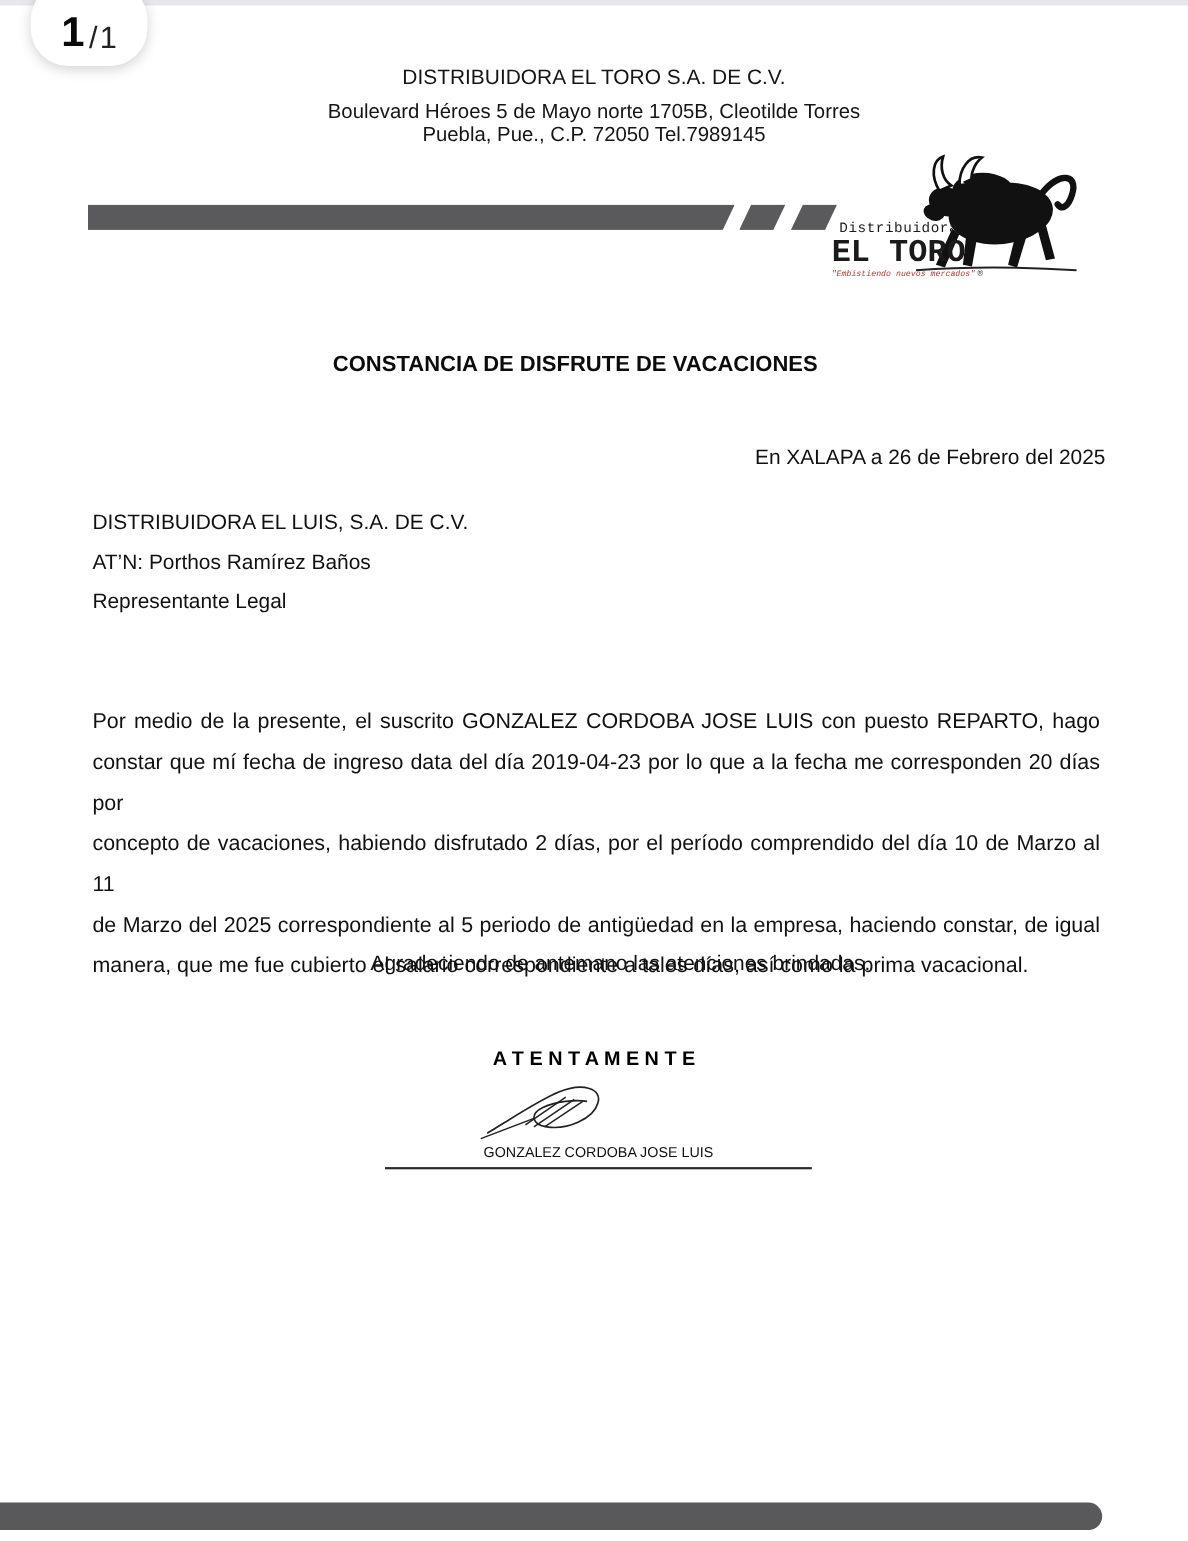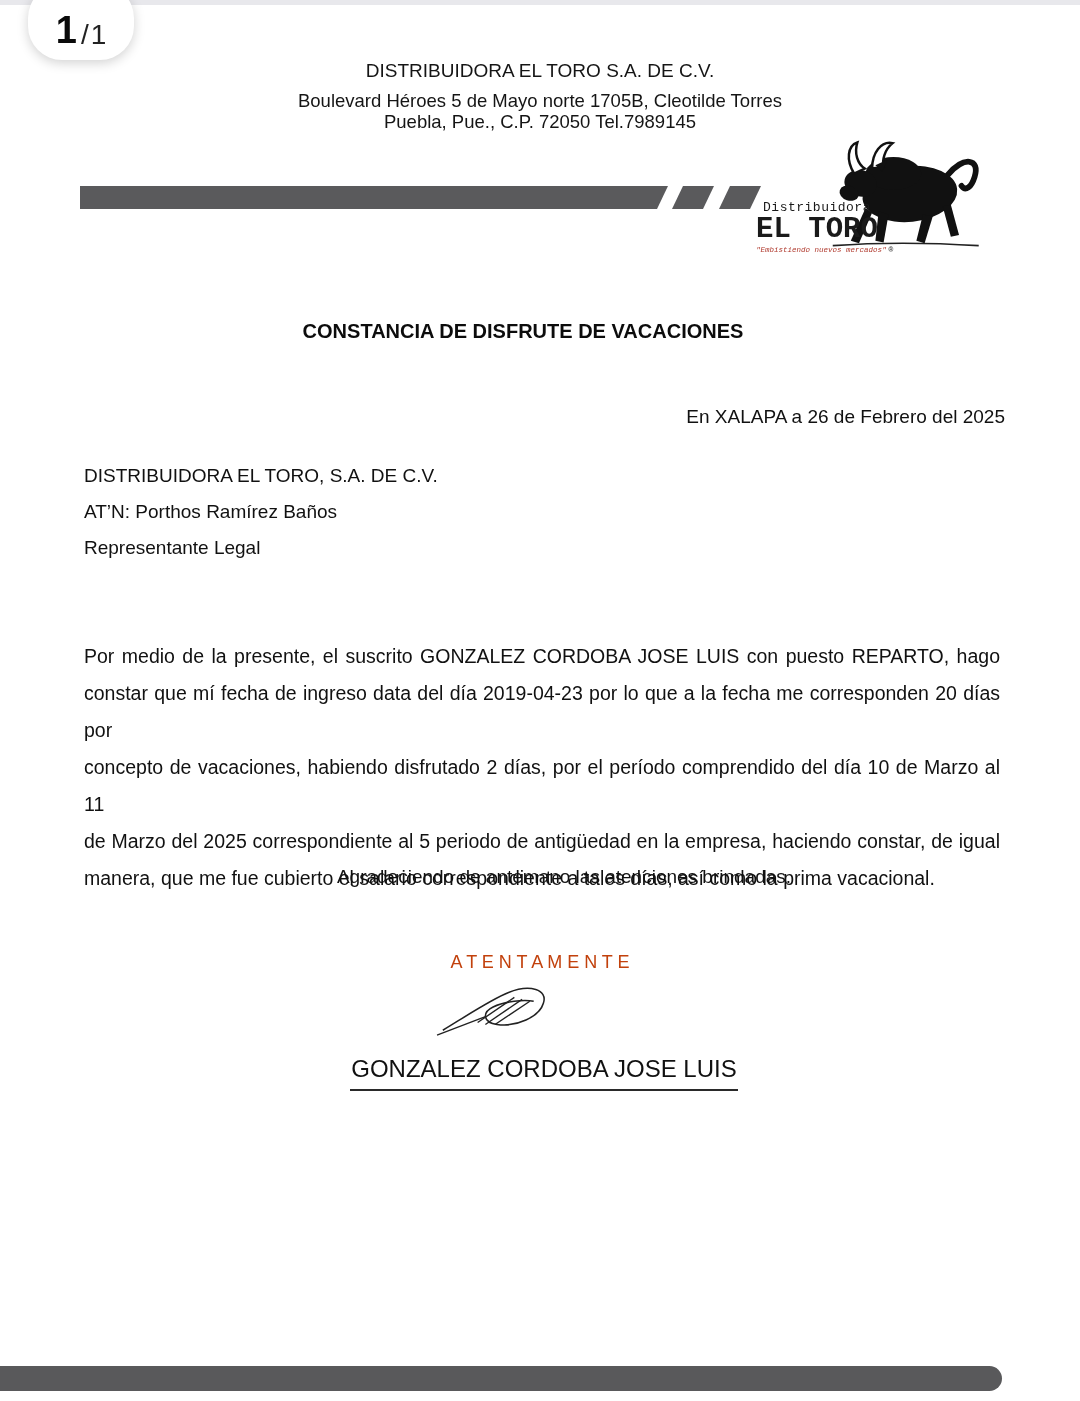--- a/index.html
+++ b/index.html
@@ -72,28 +72,27 @@
   .body-text { position:absolute; left:84px; top:638px; width:916px; }
   .body-line { font-size:19.5px; line-height:37px; color:#111;
     text-align:justify; text-align-last:justify; }
   .body-line.last { text-align-last:left; }
   .closing {
     position:absolute; left:0; top:866px; width:1080px; text-align:center;
     font-size:19px; color:#111;margin-left:24px;
   }
   .attentively {
     position:absolute; left:0; top:952px; width:1080px; text-align:center;
-    font-size:18px; font-weight:400; color:#c2410c;
+    font-size:18px; font-weight:700; color:#000000;
   }
   .signature { position:absolute; left:430px; top:980px; width:132px; height:58px; }
   .sign-name {
     position:absolute; left:350px; top:1040px; width:388px; text-align:center;
-    font-size:24px; color:#111; padding-bottom:6px;
+    font-size:13px; color:#111; padding-bottom:6px;
     border-bottom:2px solid #2a2a2a;
-    margin-top:15px;
   }
   .h-scrollbar {
     position:absolute; left:0; top:1366px; width:1002px; height:25px;
     background:#59595b; border-radius:0 14px 14px 0;
   }
 </style>
 </head>
 <body>
 
 <div class="screen">
@@ -135,21 +134,21 @@
       <div class="brand-main">EL TORO</div>
       <div class="tagline"><span>"Embistiendo nuevos mercados"</span><span class="rmark">®</span></div>
     </div>
   </div>
 
   <div class="doc-title">CONSTANCIA DE DISFRUTE DE VACACIONES</div>
 
   <div class="dateline">En XALAPA a 26 de Febrero del 2025</div>
 
   <div class="recipient">
-      <div class="recipient-line">DISTRIBUIDORA EL TORO, S.A. DE C.V.</div>
+      <div class="recipient-line">DISTRIBUIDORA EL LUIS, S.A. DE C.V.</div>
       <div class="recipient-line">AT’N: Porthos Ramírez Baños</div>
       <div class="recipient-line">Representante Legal</div>
     </div>
 
   <div class="body-text">
       <div class="body-line">Por medio de la presente, el suscrito GONZALEZ CORDOBA JOSE LUIS con puesto REPARTO, hago</div>
       <div class="body-line">constar que mí fecha de ingreso data del día 2019-04-23 por lo que a la fecha me corresponden 20 días por</div>
       <div class="body-line">concepto de vacaciones, habiendo disfrutado 2 días, por el período comprendido del día 10 de Marzo al 11</div>
       <div class="body-line">de Marzo del 2025 correspondiente al 5 periodo de antigüedad en la empresa, haciendo constar, de igual</div>
       <div class="body-line last">manera, que me fue cubierto el salario correspondiente a tales días, así como la prima vacacional.</div>

